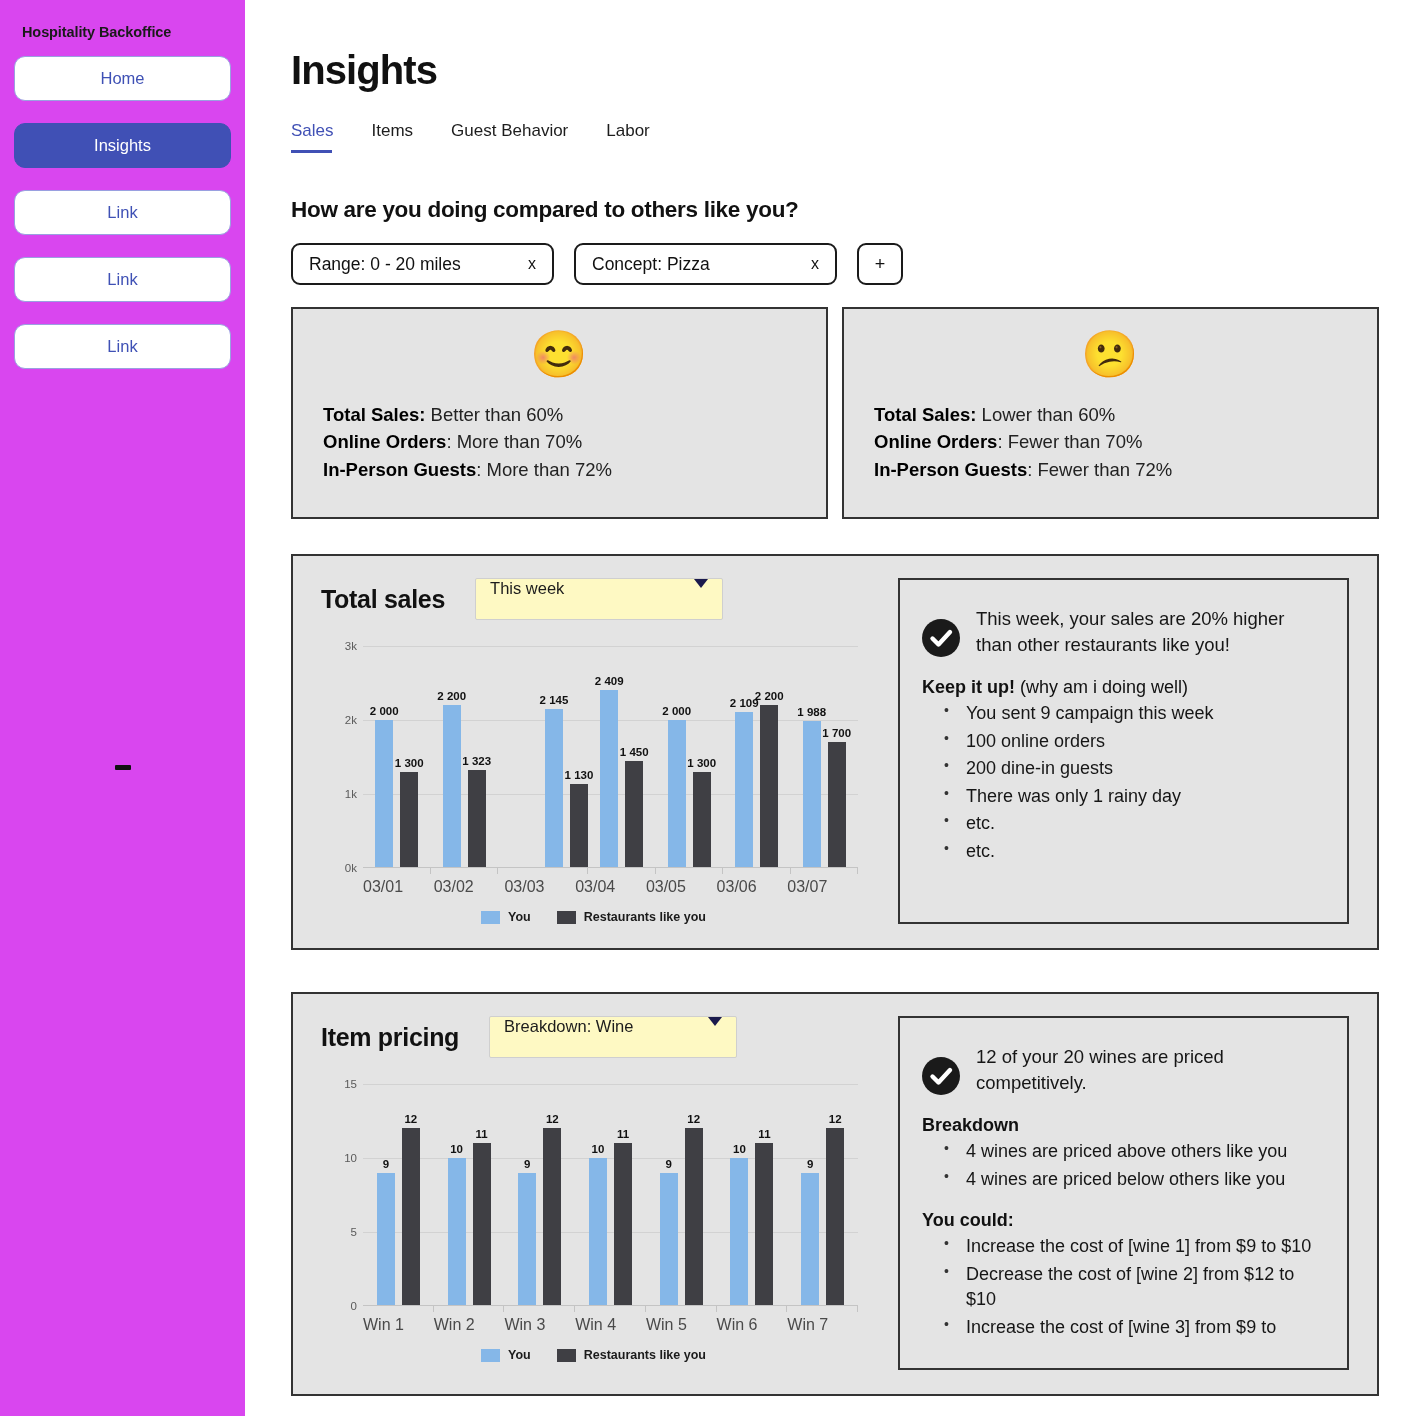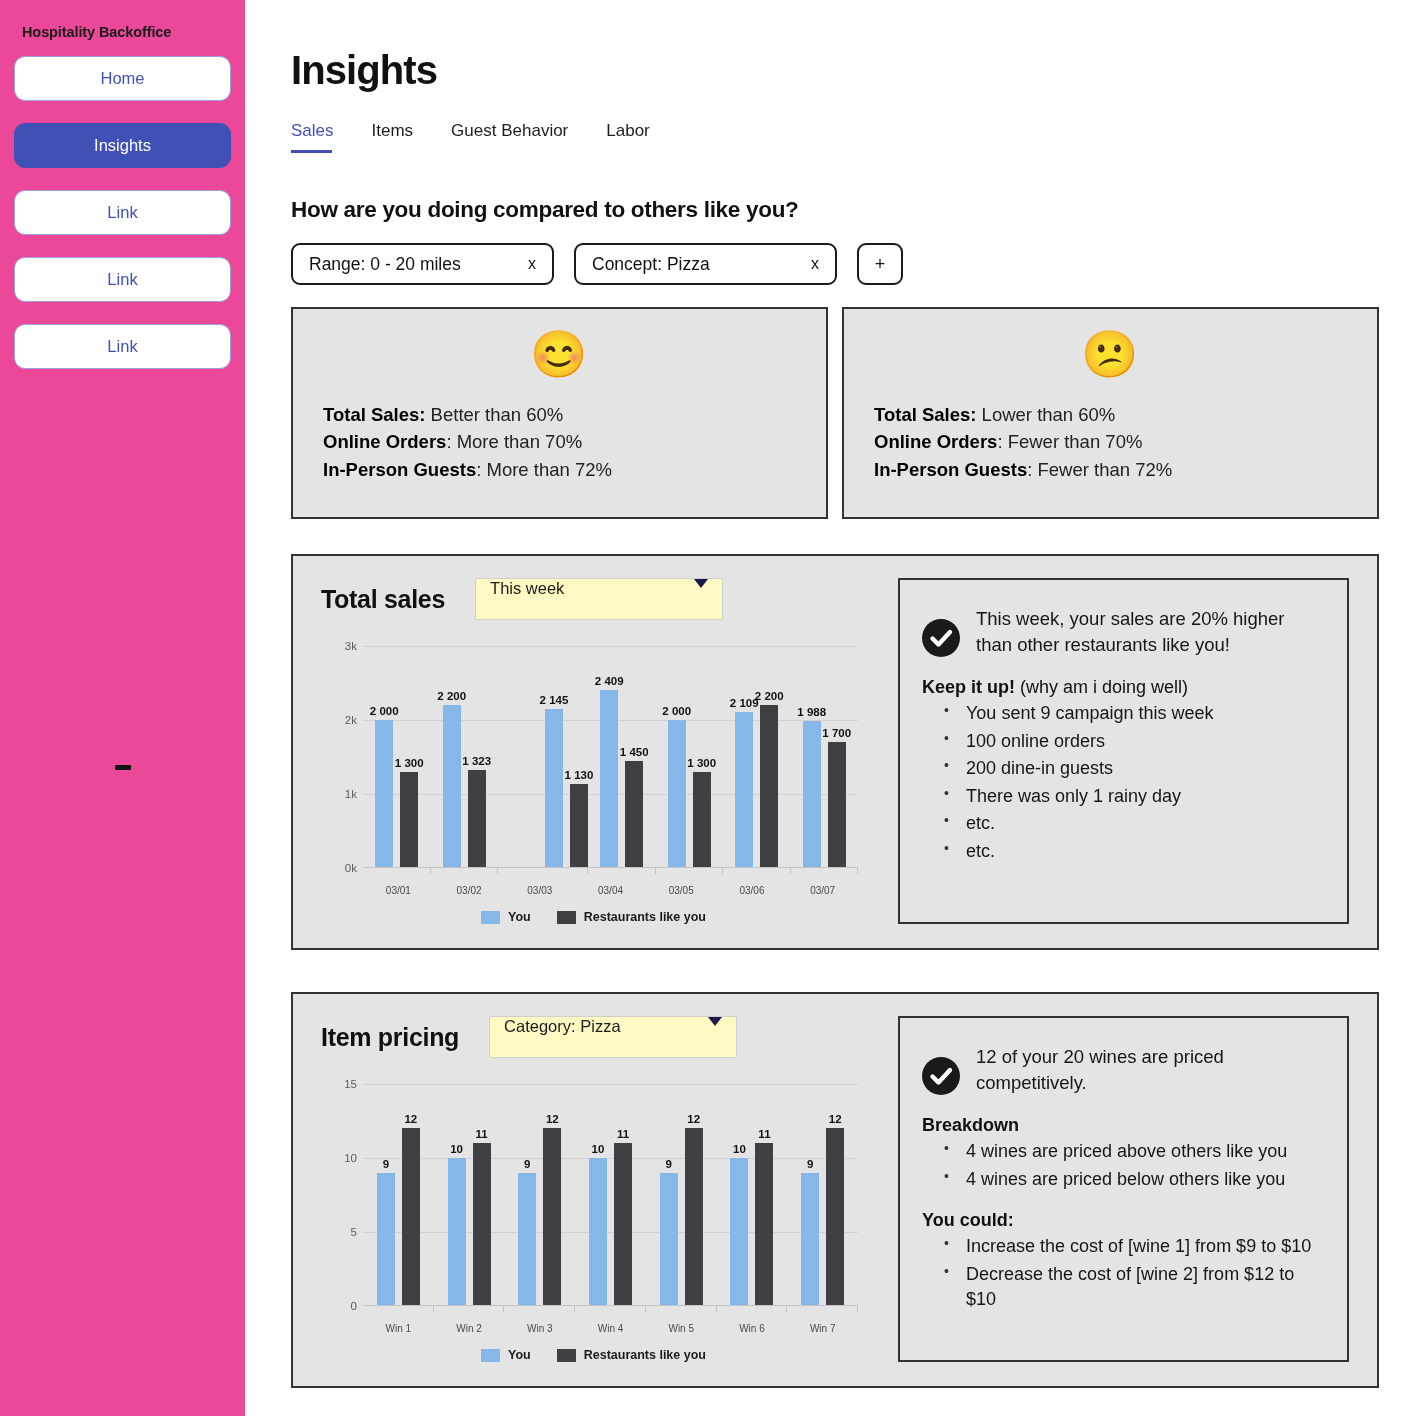--- a/index.html
+++ b/index.html
@@ -9,21 +9,21 @@
     background: #ffffff;
     font-family: "Liberation Sans", sans-serif;
     overflow: hidden;
   }
   .app { display: flex; width: 1419px; height: 1416px; }
 
   
   .sidebar {
     width: 245px;
     flex: 0 0 245px;
-    background: #ec4899;
+    background: #d946ef;
     padding: 20px 14px 0 14px;
     position: relative;
   }
   .brand {
     font-size: 14.5px;
     font-weight: bold;
     color: #1a1a1a;
     margin: 4px 0 16px 8px;
     letter-spacing: -0.1px;
   }
@@ -254,22 +254,21 @@
     background: #c4c4c4;
   }
   .xlabels {
     position: absolute;
     left: 36px; right: 8px;
     bottom: 0;
     display: flex;
   }
   .xlabel {
     flex: 1 1 0;
-    text-align: center;
-    font-size: 10px;
+    font-size: 16px;
     color: #4a4a4a;
   }
   .legend {
     display: flex;
     justify-content: center;
     gap: 26px;
     margin-top: 14px;
     align-items: center;
   }
   .legend-item { display: flex; align-items: center; gap: 8px; }
@@ -497,21 +496,21 @@
             </ul>
         </div>
       </div>
     </section>
 
     <section class="panel">
       <div class="panel-left">
         <div class="panel-header">
           <div class="panel-title">Item pricing</div>
           <div class="select">
-            <span>Category: Pizza</span>
+            <span>Breakdown: Wine</span>
             <span class="caret"></span>
           </div>
         </div>
         <div class="chart" id="chart-1">
             <div class="chart-plot">
               <div class="ylabel" style="top: 100%; left: -36px;">0</div>
               <div class="gridline" style="top: 66.6667%;"></div>
               <div class="ylabel" style="top: 66.6667%; left: -36px;">5</div>
               <div class="gridline" style="top: 33.3333%;"></div>
               <div class="ylabel" style="top: 33.3333%; left: -36px;">10</div>
@@ -612,19 +611,20 @@
           <div class="insight-h">Breakdown</div>
           <ul class="insight-list" id="breakdown-bullets">
               <li>4 wines are priced above others like you</li>
               <li>4 wines are priced below others like you</li>
             </ul>
           <div class="gap-block"></div>
           <div class="insight-h">You could:</div>
           <ul class="insight-list" id="could-bullets">
               <li>Increase the cost of [wine 1] from $9 to $10</li>
               <li>Decrease the cost of [wine 2] from $12 to $10</li>
+              <li>Increase the cost of [wine 3] from $9 to</li>
             </ul>
         </div>
       </div>
     </section>
 
   </main>
 </div>
 
 </body></html>

